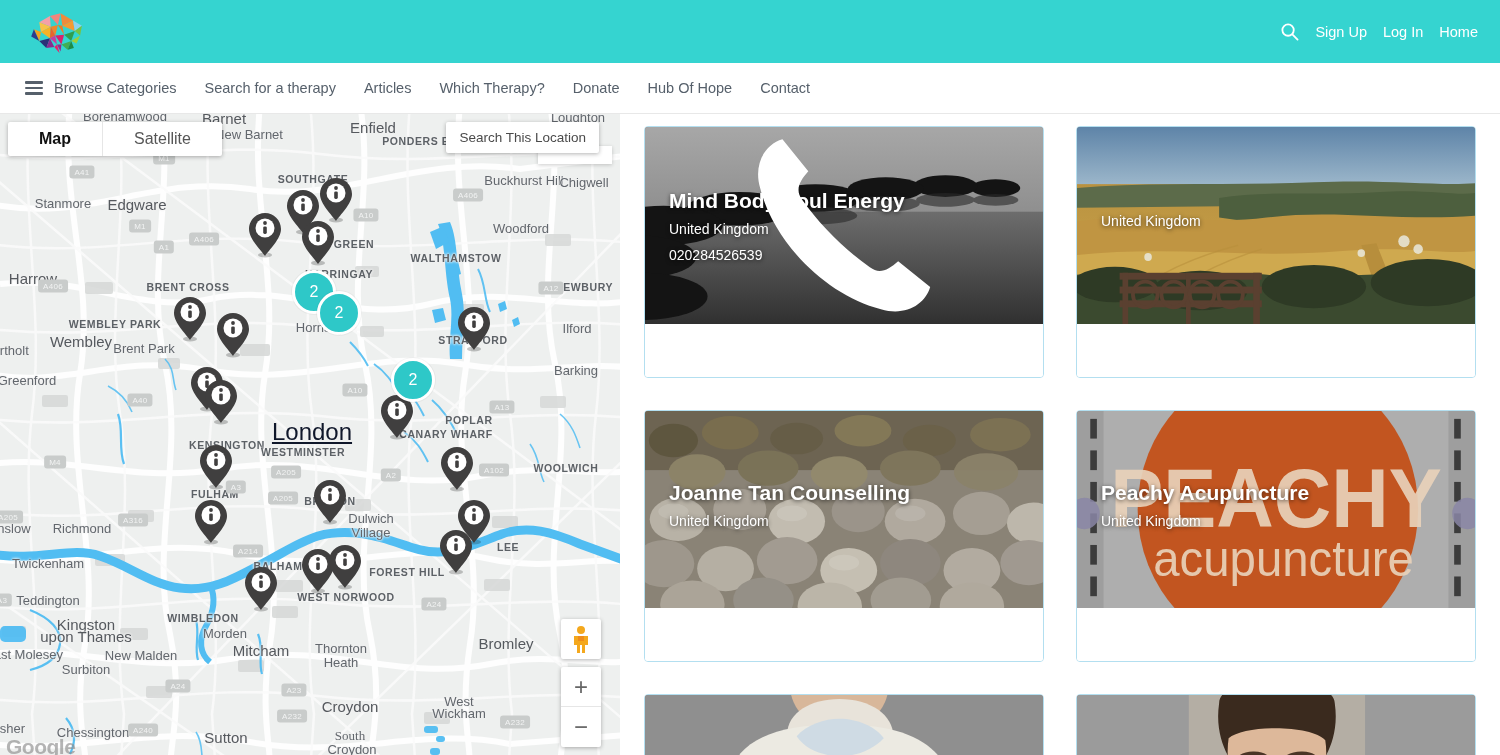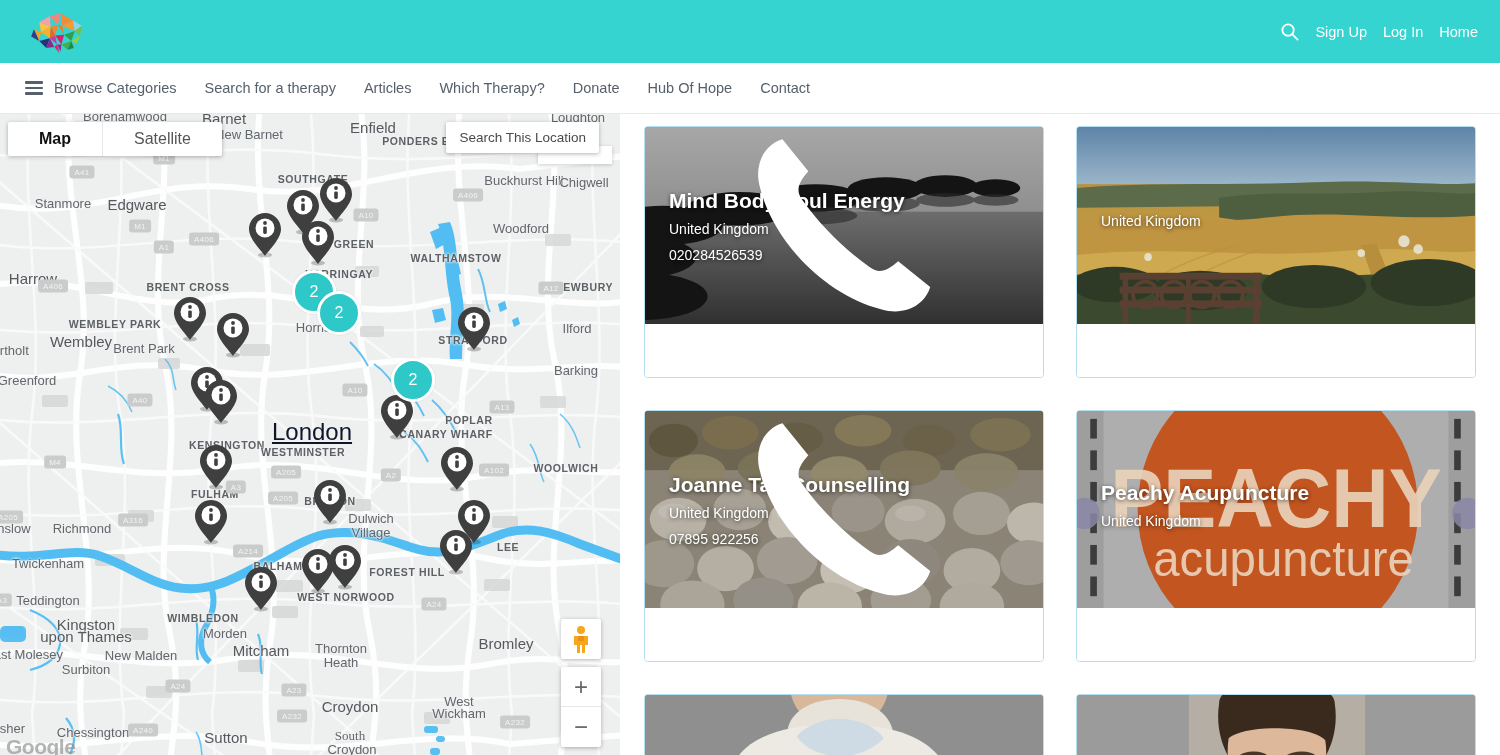--- a/index.html
+++ b/index.html
@@ -793,26 +793,20 @@
           <g fill="#ffffff" opacity=".12">
             <ellipse cx="30" cy="102" rx="16" ry="8"></ellipse>
             <ellipse cx="155" cy="104" rx="16" ry="8"></ellipse>
             <ellipse cx="280" cy="104" rx="16" ry="8"></ellipse>
             <ellipse cx="210" cy="154" rx="16" ry="8"></ellipse>
           </g>
         </svg>
         <div class="card-overlay">
           <div class="card-title">Joanne Tan Counselling</div>
           <div class="card-sub">United Kingdom</div>
-          <div class="card-phone">
-            <svg width="15" height="15" viewBox="0 0 16 16">
-              <path d="M3,1 C1.6,1.4 0.6,3 1.2,5 C2.3,9.4 6.6,13.7 11,14.8 C13,15.4 14.6,14.4 15,13 L12.4,10.9 C11.6,11.6 10.9,12 10.1,11.4 C8,9.9 6.1,8 4.6,5.9 C4,5.1 4.4,4.4 5.1,3.6 Z" fill="#fff"></path>
-            </svg>
-            <span>07895 922256</span>
-          </div>
         </div>
       </div>
       <div class="card-foot"></div>
     </div>
 
     <div class="card">
       <div class="card-media">
         <svg viewBox="0 0 420 200" preserveAspectRatio="none">
           <rect width="420" height="200" fill="#9e9e9e"></rect>
           <rect x="28" width="364" height="200" fill="#aeaeae"></rect>

